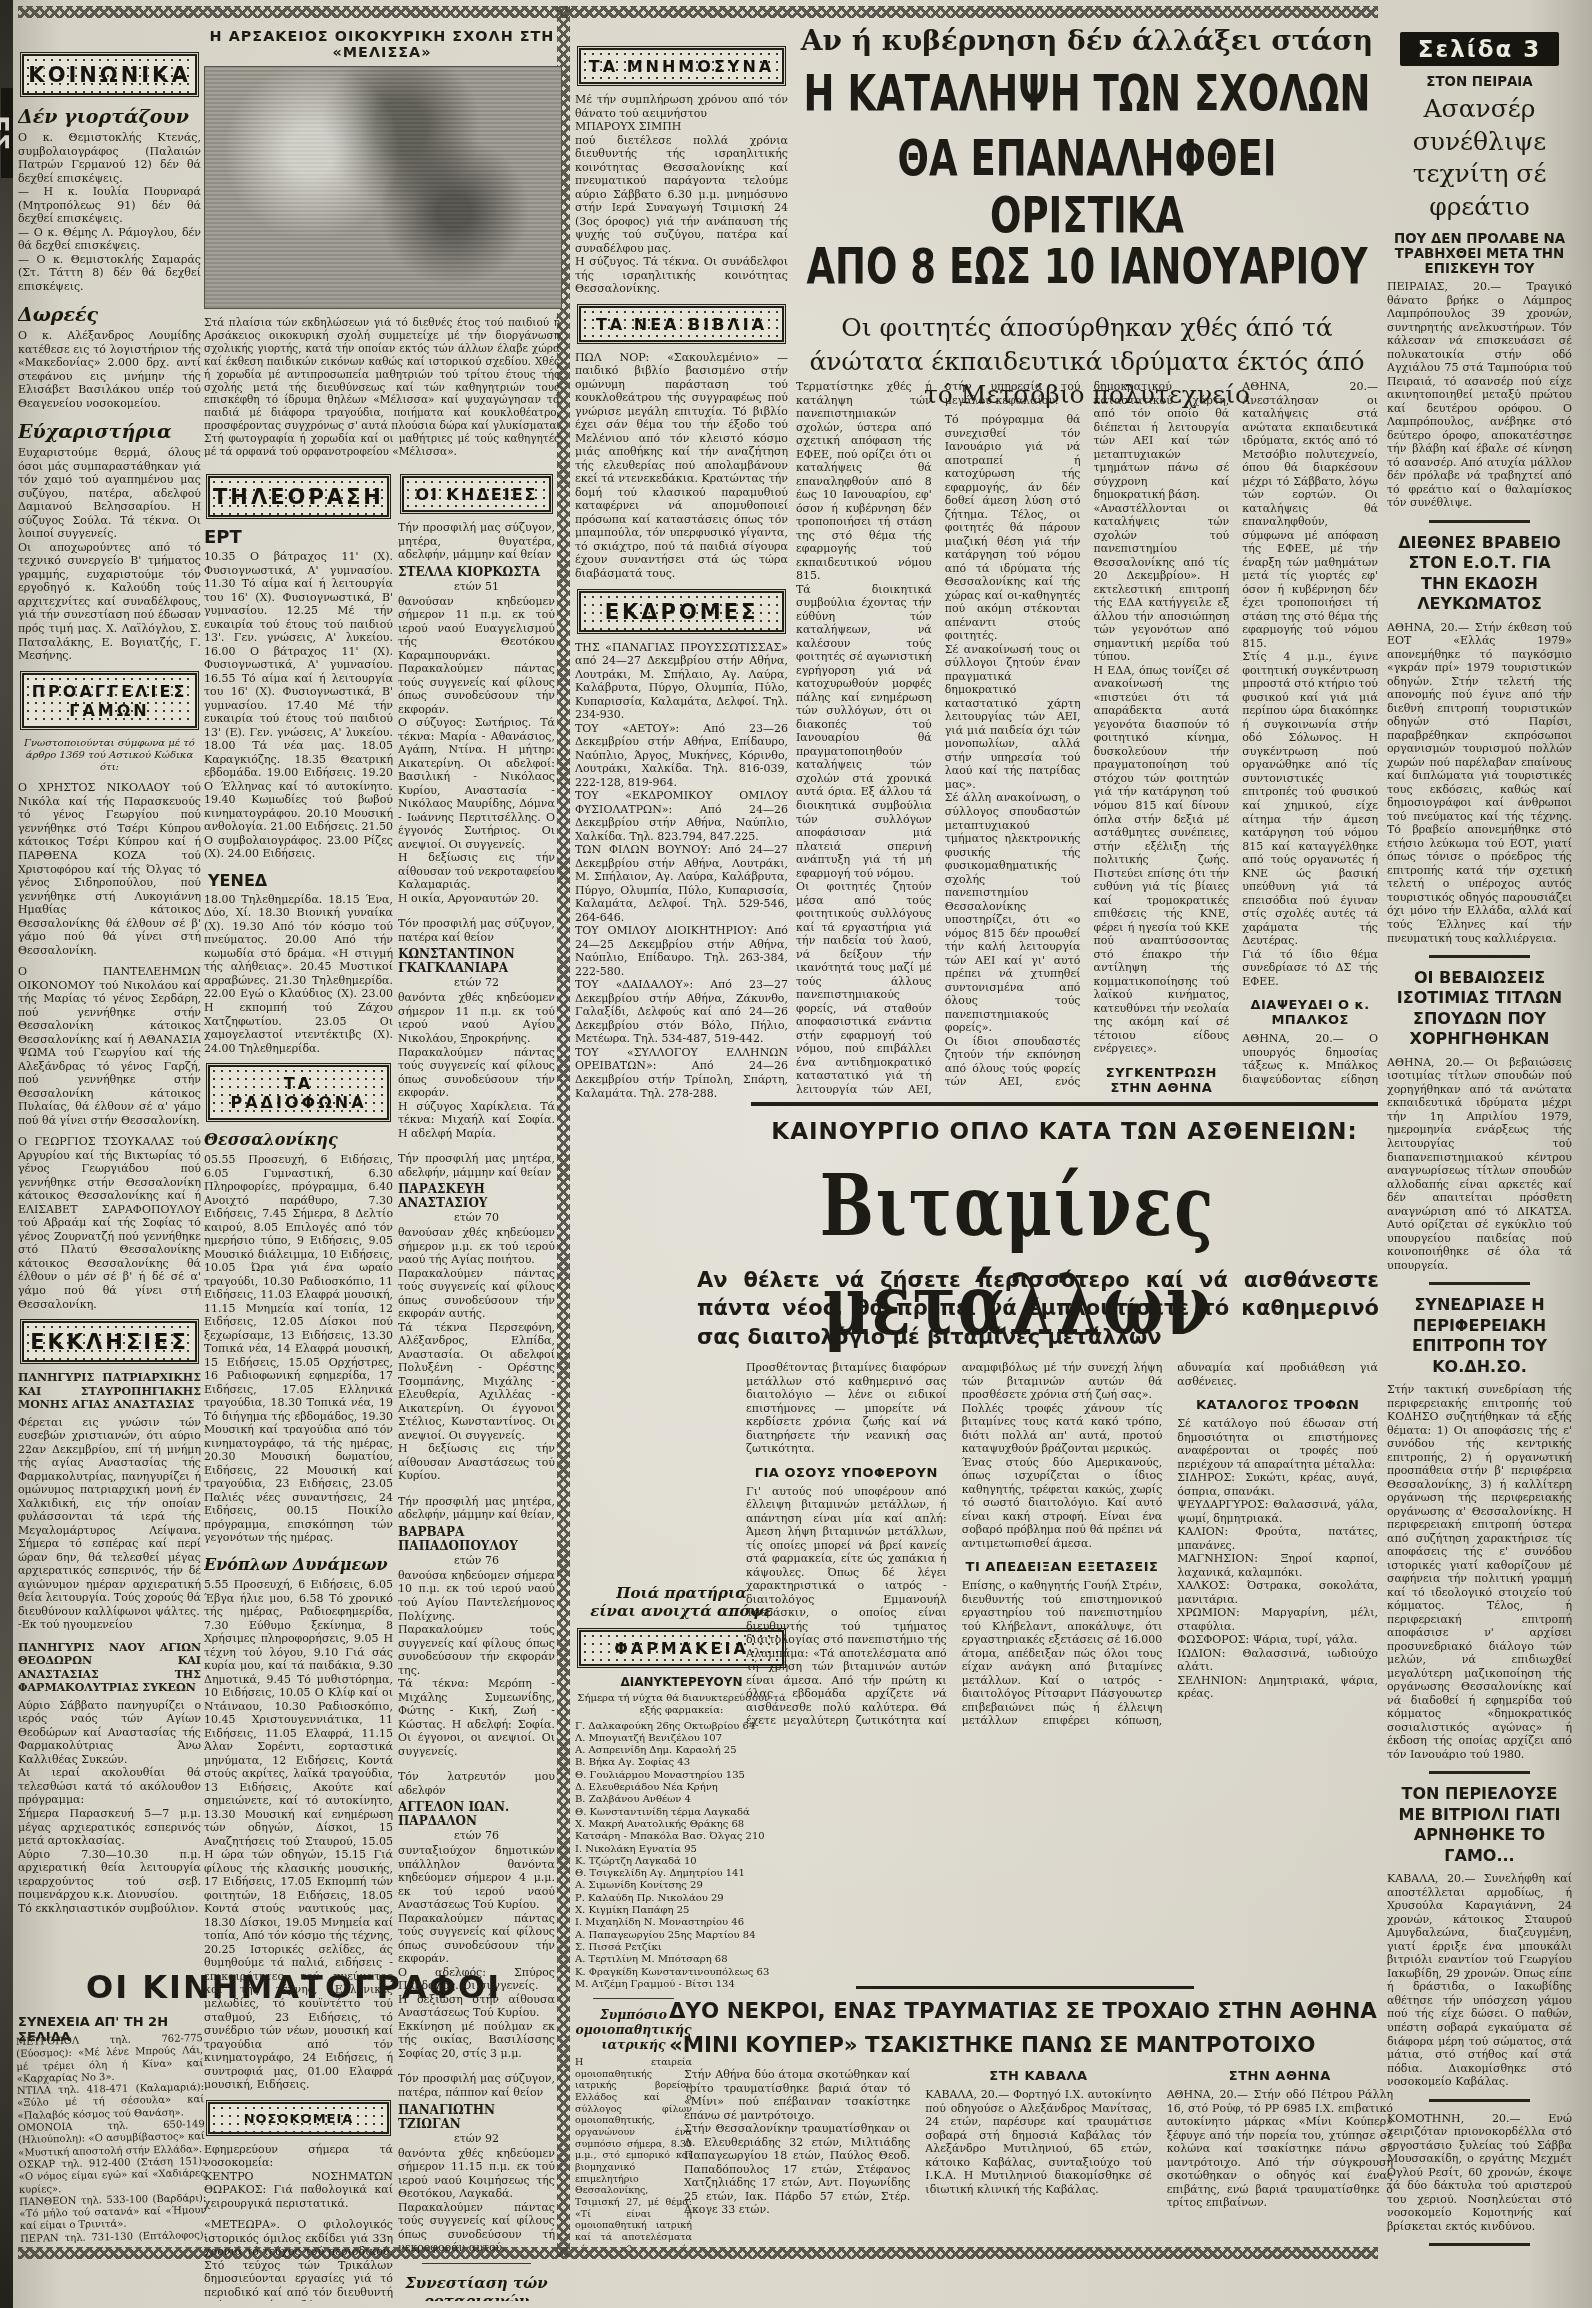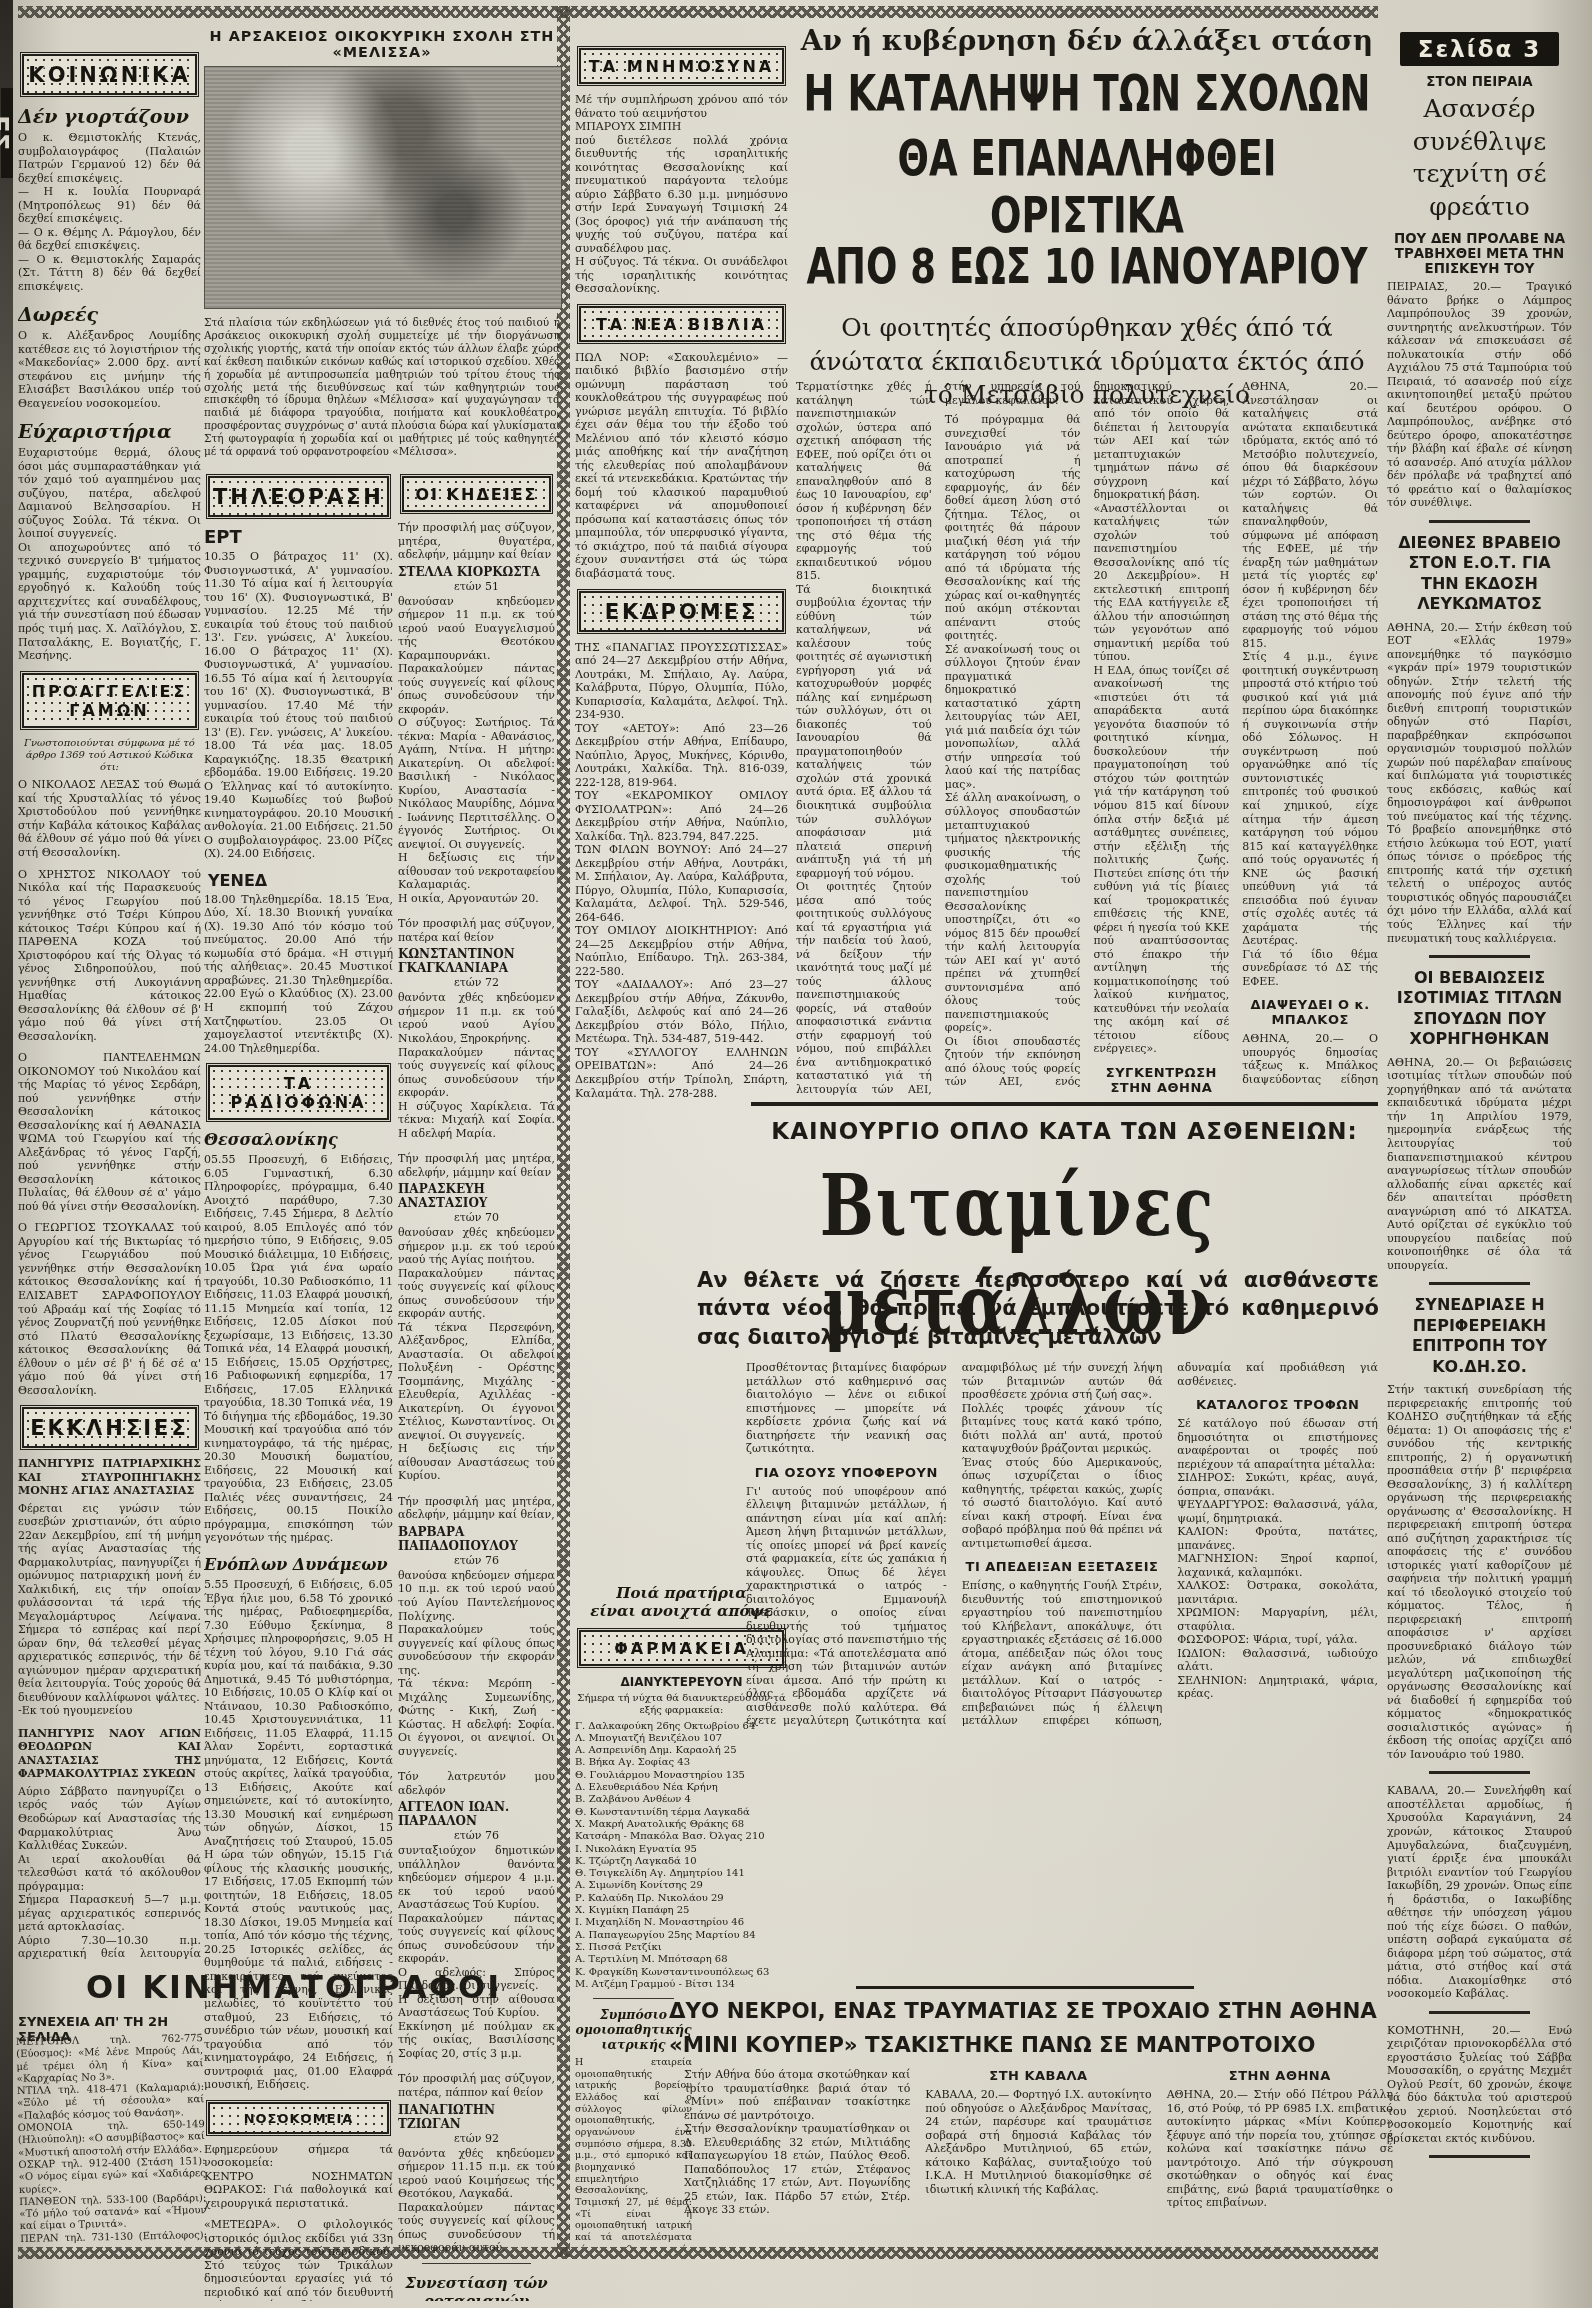--- a/index.html
+++ b/index.html
@@ -64,21 +64,20 @@
 — Η κ. Ιουλία Πουρναρά (Μητροπόλεως 91) δέν θά δεχθεί επισκέψεις.
 — Ο κ. Θέμης Λ. Ράμογλου, δέν θά δεχθεί επισκέψεις.
 — Ο κ. Θεμιστοκλής Σαμαράς (Στ. Τάττη 8) δέν θά δεχθεί επισκέψεις.</div>
     <div class="scripthead">Δωρεές</div>
     <div class="body">Ο κ. Αλέξανδρος Λουμίδης κατέθεσε εις τό λογιστήριον τής «Μακεδονίας» 2.000 δρχ. αντί στεφάνου εις μνήμην τής Ελισάβετ Βασιλάκου υπέρ τού Θεαγενείου νοσοκομείου.</div>
     <div class="scripthead">Εύχαριστήρια</div>
     <div class="body">Ευχαριστούμε θερμά, όλους όσοι μάς συμπαραστάθηκαν γιά τόν χαμό τού αγαπημένου μας συζύγου, πατέρα, αδελφού Δαμιανού Βελησσαρίου. Η σύζυγος Σούλα. Τά τέκνα. Οι λοιποί συγγενείς.
 Οι αποχωρούντες από τό τεχνικό συνεργείο Β' τμήματος γραμμής, ευχαριστούμε τόν εργοδηγό κ. Καλούδη τούς αρχιτεχνίτες καί συναδέλφους, γιά τήν συνεστίαση πού έδωσαν πρός τιμή μας. Χ. Λαϊλόγλου, Σ. Πατσαλάκης, Ε. Βογιατζής, Γ. Μεσήνης.</div>
     <div class="sbox mid">ΠΡΟΑΓΓΕΛΙΕΣ ΓΑΜΩΝ</div>
     <div class="body small" style="text-align:center;font-style:italic;">Γνωστοποιούνται σύμφωνα μέ τό άρθρο 1369 τού Αστικού Κώδικα ότι:</div>
-    <div class="body" style="margin-top:5px;">Ο ΝΙΚΟΛΑΟΣ ΛΕΞΑΣ τού Θωμά καί τής Χρυσταλλίας τό γένος Χριστοδούλου πού γεννήθηκε στήν Καβάλα κάτοικος Καβάλας θά έλθουν σέ γάμο πού θά γίνει στή Θεσσαλονίκη.</div>
     <div class="body" style="margin-top:8px;">Ο ΧΡΗΣΤΟΣ ΝΙΚΟΛΑΟΥ τού Νικόλα καί τής Παρασκευούς τό γένος Γεωργίου πού γεννήθηκε στό Τσέρι Κύπρου κάτοικος Τσέρι Κύπρου καί ή ΠΑΡΘΕΝΑ ΚΟΖΑ τού Χριστοφόρου καί τής Όλγας τό γένος Σιδηροπούλου, πού γεννήθηκε στή Λυκογιάννη Ημαθίας κάτοικος Θεσσαλονίκης θά έλθουν σέ β' γάμο πού θά γίνει στή Θεσσαλονίκη.</div>
     <div class="body" style="margin-top:8px;">Ο ΠΑΝΤΕΛΕΗΜΩΝ ΟΙΚΟΝΟΜΟΥ τού Νικολάου καί τής Μαρίας τό γένος Σερδάρη, πού γεννήθηκε στήν Θεσσαλονίκη κάτοικος Θεσσαλονίκης καί ή ΑΘΑΝΑΣΙΑ ΨΩΜΑ τού Γεωργίου καί τής Αλεξάνδρας τό γένος Γαρζή, πού γεννήθηκε στήν Θεσσαλονίκη κάτοικος Πυλαίας, θά έλθουν σέ α' γάμο πού θά γίνει στήν Θεσσαλονίκη.</div>
     <div class="body" style="margin-top:8px;">Ο ΓΕΩΡΓΙΟΣ ΤΣΟΥΚΑΛΑΣ τού Αργυρίου καί τής Βικτωρίας τό γένος Γεωργιάδου πού γεννήθηκε στήν Θεσσαλονίκη κάτοικος Θεσσαλονίκης καί ή ΕΛΙΣΑΒΕΤ ΣΑΡΑΦΟΠΟΥΛΟΥ τού Αβραάμ καί τής Σοφίας τό γένος Ζουρνατζή πού γεννήθηκε στό Πλατύ Θεσσαλονίκης κάτοικος Θεσσαλονίκης θά έλθουν ο μέν σέ β' ή δέ σέ α' γάμο πού θά γίνει στή Θεσσαλονίκη.</div>
     <div class="sbox big">ΕΚΚΛΗΣΙΕΣ</div>
     <div class="body" style="font-weight:bold;">ΠΑΝΗΓΥΡΙΣ ΠΑΤΡΙΑΡΧΙΚΗΣ ΚΑΙ ΣΤΑΥΡΟΠΗΓΙΑΚΗΣ ΜΟΝΗΣ ΑΓΙΑΣ ΑΝΑΣΤΑΣΙΑΣ</div>
     <div class="body" style="margin-top:4px;">Φέρεται εις γνώσιν τών ευσεβών χριστιανών, ότι αύριο 22αν Δεκεμβρίου, επί τή μνήμη τής αγίας Αναστασίας τής Φαρμακολυτρίας, πανηγυρίζει ή ομώνυμος πατριαρχική μονή έν Χαλκιδική, εις τήν οποίαν φυλάσσονται τά ιερά τής Μεγαλομάρτυρος Λείψανα. Σήμερα τό εσπέρας καί περί ώραν 6ην, θά τελεσθεί μέγας αρχιερατικός εσπερινός, τήν δέ αγιώνυμον ημέραν αρχιερατική θεία λειτουργία. Τούς χορούς θά διευθύνουν καλλίφωνοι ψάλτες.
 -Εκ τού ηγουμενείου</div>
     <div class="body" style="font-weight:bold;margin-top:9px;">ΠΑΝΗΓΥΡΙΣ ΝΑΟΥ ΑΓΙΩΝ ΘΕΟΔΩΡΩΝ ΚΑΙ ΑΝΑΣΤΑΣΙΑΣ ΤΗΣ ΦΑΡΜΑΚΟΛΥΤΡΙΑΣ ΣΥΚΕΩΝ</div>
     <div class="body" style="margin-top:4px;">Αύριο Σάββατο πανηγυρίζει ο ιερός ναός τών Αγίων Θεοδώρων καί Αναστασίας τής Φαρμακολύτριας Άνω Καλλιθέας Συκεών.
 Αι ιεραί ακολουθίαι θά τελεσθώσι κατά τό ακόλουθον πρόγραμμα:
@@ -311,20 +310,21 @@
     <hr class="ruleline">
     <div class="railhead">ΔΙΕΘΝΕΣ ΒΡΑΒΕΙΟ ΣΤΟΝ Ε.Ο.Τ. ΓΙΑ ΤΗΝ ΕΚΔΟΣΗ ΛΕΥΚΩΜΑΤΟΣ</div>
     <div class="body">ΑΘΗΝΑ, 20.— Στήν έκθεση τού ΕΟΤ «Ελλάς 1979» απονεμήθηκε τό παγκόσμιο «γκράν πρί» 1979 τουριστικών οδηγών. Στήν τελετή τής απονομής πού έγινε από τήν διεθνή επιτροπή τουριστικών οδηγών στό Παρίσι, παραβρέθηκαν εκπρόσωποι οργανισμών τουρισμού πολλών χωρών πού παρέλαβαν επαίνους καί διπλώματα γιά τουριστικές τους εκδόσεις, καθώς καί δημοσιογράφοι καί άνθρωποι τού πνεύματος καί τής τέχνης. Τό βραβείο απονεμήθηκε στό ετήσιο λεύκωμα τού ΕΟΤ, γιατί όπως τόνισε ο πρόεδρος τής επιτροπής κατά τήν σχετική τελετή ο υπέροχος αυτός τουριστικός οδηγός παρουσιάζει όχι μόνο τήν Ελλάδα, αλλά καί τούς Έλληνες καί τήν πνευματική τους καλλιέργεια.</div>
     <hr class="ruleline">
     <div class="railhead">ΟΙ ΒΕΒΑΙΩΣΕΙΣ ΙΣΟΤΙΜΙΑΣ ΤΙΤΛΩΝ ΣΠΟΥΔΩΝ ΠΟΥ ΧΟΡΗΓΗΘΗΚΑΝ</div>
     <div class="body">ΑΘΗΝΑ, 20.— Οι βεβαιώσεις ισοτιμίας τίτλων σπουδών πού χορηγήθηκαν από τά ανώτατα εκπαιδευτικά ιδρύματα μέχρι τήν 1η Απριλίου 1979, ημερομηνία ενάρξεως τής λειτουργίας τού διαπανεπιστημιακού κέντρου αναγνωρίσεως τίτλων σπουδών αλλοδαπής είναι αρκετές καί δέν απαιτείται πρόσθετη αναγνώριση από τό ΔΙΚΑΤΣΑ. Αυτό ορίζεται σέ εγκύκλιο τού υπουργείου παιδείας πού κοινοποιήθηκε σέ όλα τά υπουργεία.</div>
     <hr class="ruleline">
     <div class="railhead">ΣΥΝΕΔΡΙΑΣΕ Η ΠΕΡΙΦΕΡΕΙΑΚΗ ΕΠΙΤΡΟΠΗ ΤΟΥ ΚΟ.ΔΗ.ΣΟ.</div>
     <div class="body">Στήν τακτική συνεδρίαση τής περιφερειακής επιτροπής τού ΚΟΔΗΣΟ συζητήθηκαν τά εξής θέματα: 1) Οι αποφάσεις τής ε' συνόδου τής κεντρικής επιτροπής, 2) ή οργανωτική προσπάθεια στήν β' περιφέρεια Θεσσαλονίκης, 3) ή καλλίτερη οργάνωση τής περιφερειακής οργάνωσης α' Θεσσαλονίκης. Η περιφερειακή επιτροπή ύστερα από συζήτηση χαρακτήρισε τίς αποφάσεις τής ε' συνόδου ιστορικές γιατί καθορίζουν μέ σαφήνεια τήν πολιτική γραμμή καί τό ιδεολογικό στοιχείο τού κόμματος. Τέλος, ή περιφερειακή επιτροπή αποφάσισε ν' αρχίσει προσυνεδριακό διάλογο τών μελών, νά επιδιωχθεί μεγαλύτερη μαζικοποίηση τής οργάνωσης Θεσσαλονίκης καί νά διαδοθεί ή εφημερίδα τού κόμματος «δημοκρατικός σοσιαλιστικός αγώνας» ή έκδοση τής οποίας αρχίζει από τόν Ιανουάριο τού 1980.</div>
     <hr class="ruleline">
+    <div class="railhead">ΤΟΝ ΠΕΡΙΕΛΟΥΣΕ ΜΕ ΒΙΤΡΙΟΛΙ ΓΙΑΤΙ ΑΡΝΗΘΗΚΕ ΤΟ ΓΑΜΟ...</div>
     <div class="body">ΚΑΒΑΛΑ, 20.— Συνελήφθη καί αποστέλλεται αρμοδίως, ή Χρυσούλα Καραγιάννη, 24 χρονών, κάτοικος Σταυρού Αμυγδαλεώνα, διαζευγμένη, γιατί έρριξε ένα μπουκάλι βιτριόλι εναντίον τού Γεωργίου Ιακωβίδη, 29 χρονών. Όπως είπε ή δράστιδα, ο Ιακωβίδης αθέτησε τήν υπόσχεση γάμου πού τής είχε δώσει. Ο παθών, υπέστη σοβαρά εγκαύματα σέ διάφορα μέρη τού σώματος, στά μάτια, στό στήθος καί στά πόδια. Διακομίσθηκε στό νοσοκομείο Καβάλας.</div>
     <hr class="ruleline">
     <div class="body">ΚΟΜΟΤΗΝΗ, 20.— Ενώ χειριζόταν πριονοκορδέλλα στό εργοστάσιο ξυλείας τού Σάββα Μουσσακίδη, ο εργάτης Μεχμέτ Ογλού Ρεσίτ, 60 χρονών, έκοψε τά δύο δάκτυλα τού αριστερού του χεριού. Νοσηλεύεται στό νοσοκομείο Κομοτηνής καί βρίσκεται εκτός κινδύνου.</div>
     <hr class="ruleline">
 
   </div>
 
 </div>
 
 

